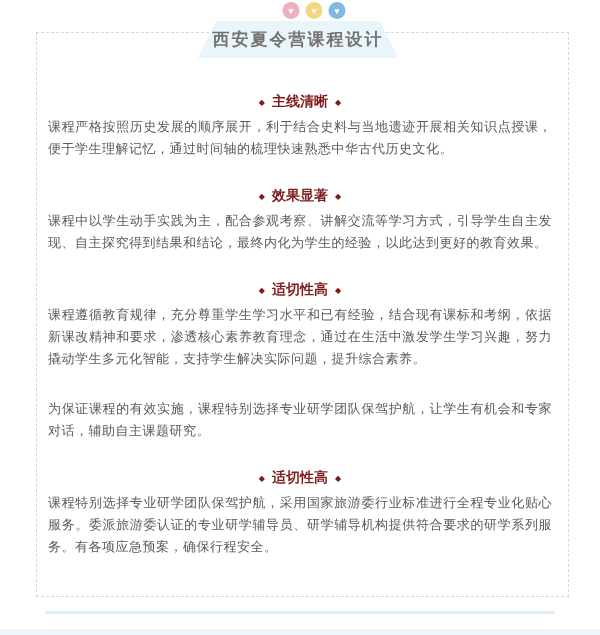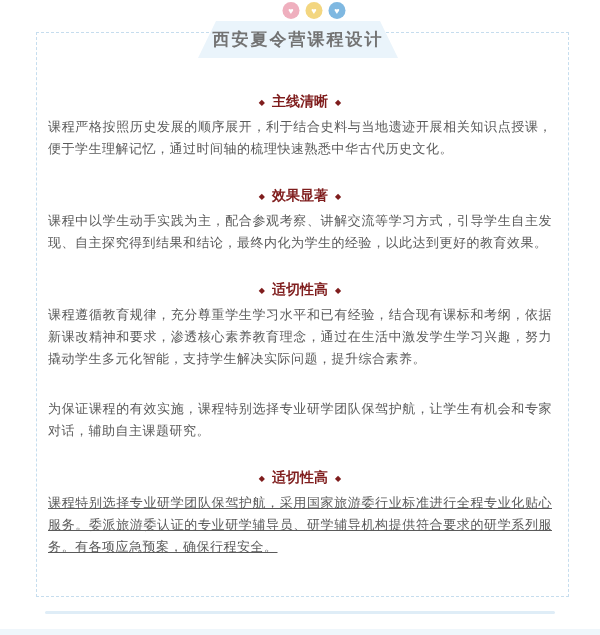--- a/index.html
+++ b/index.html
@@ -78,21 +78,21 @@
     margin:0 7px;
   }
   .section-body{
     margin:8px 0 28px 0;
     color:#5a5a5a;
     font-size:13px;
     line-height:22px;
     text-align:justify;
     letter-spacing:0.5px;
   }
-  .section:last-child .section-body{margin-bottom:16px;text-decoration:underline;}
+  .section:last-child .section-body{margin-bottom:16px;}
   
   .shadow-line{
     position:absolute;
     left:45px;top:611px;
     width:510px;height:3px;
     background:#dfedf7;
     border-radius:2px;
   }
   .bottom-band{
     position:absolute;

